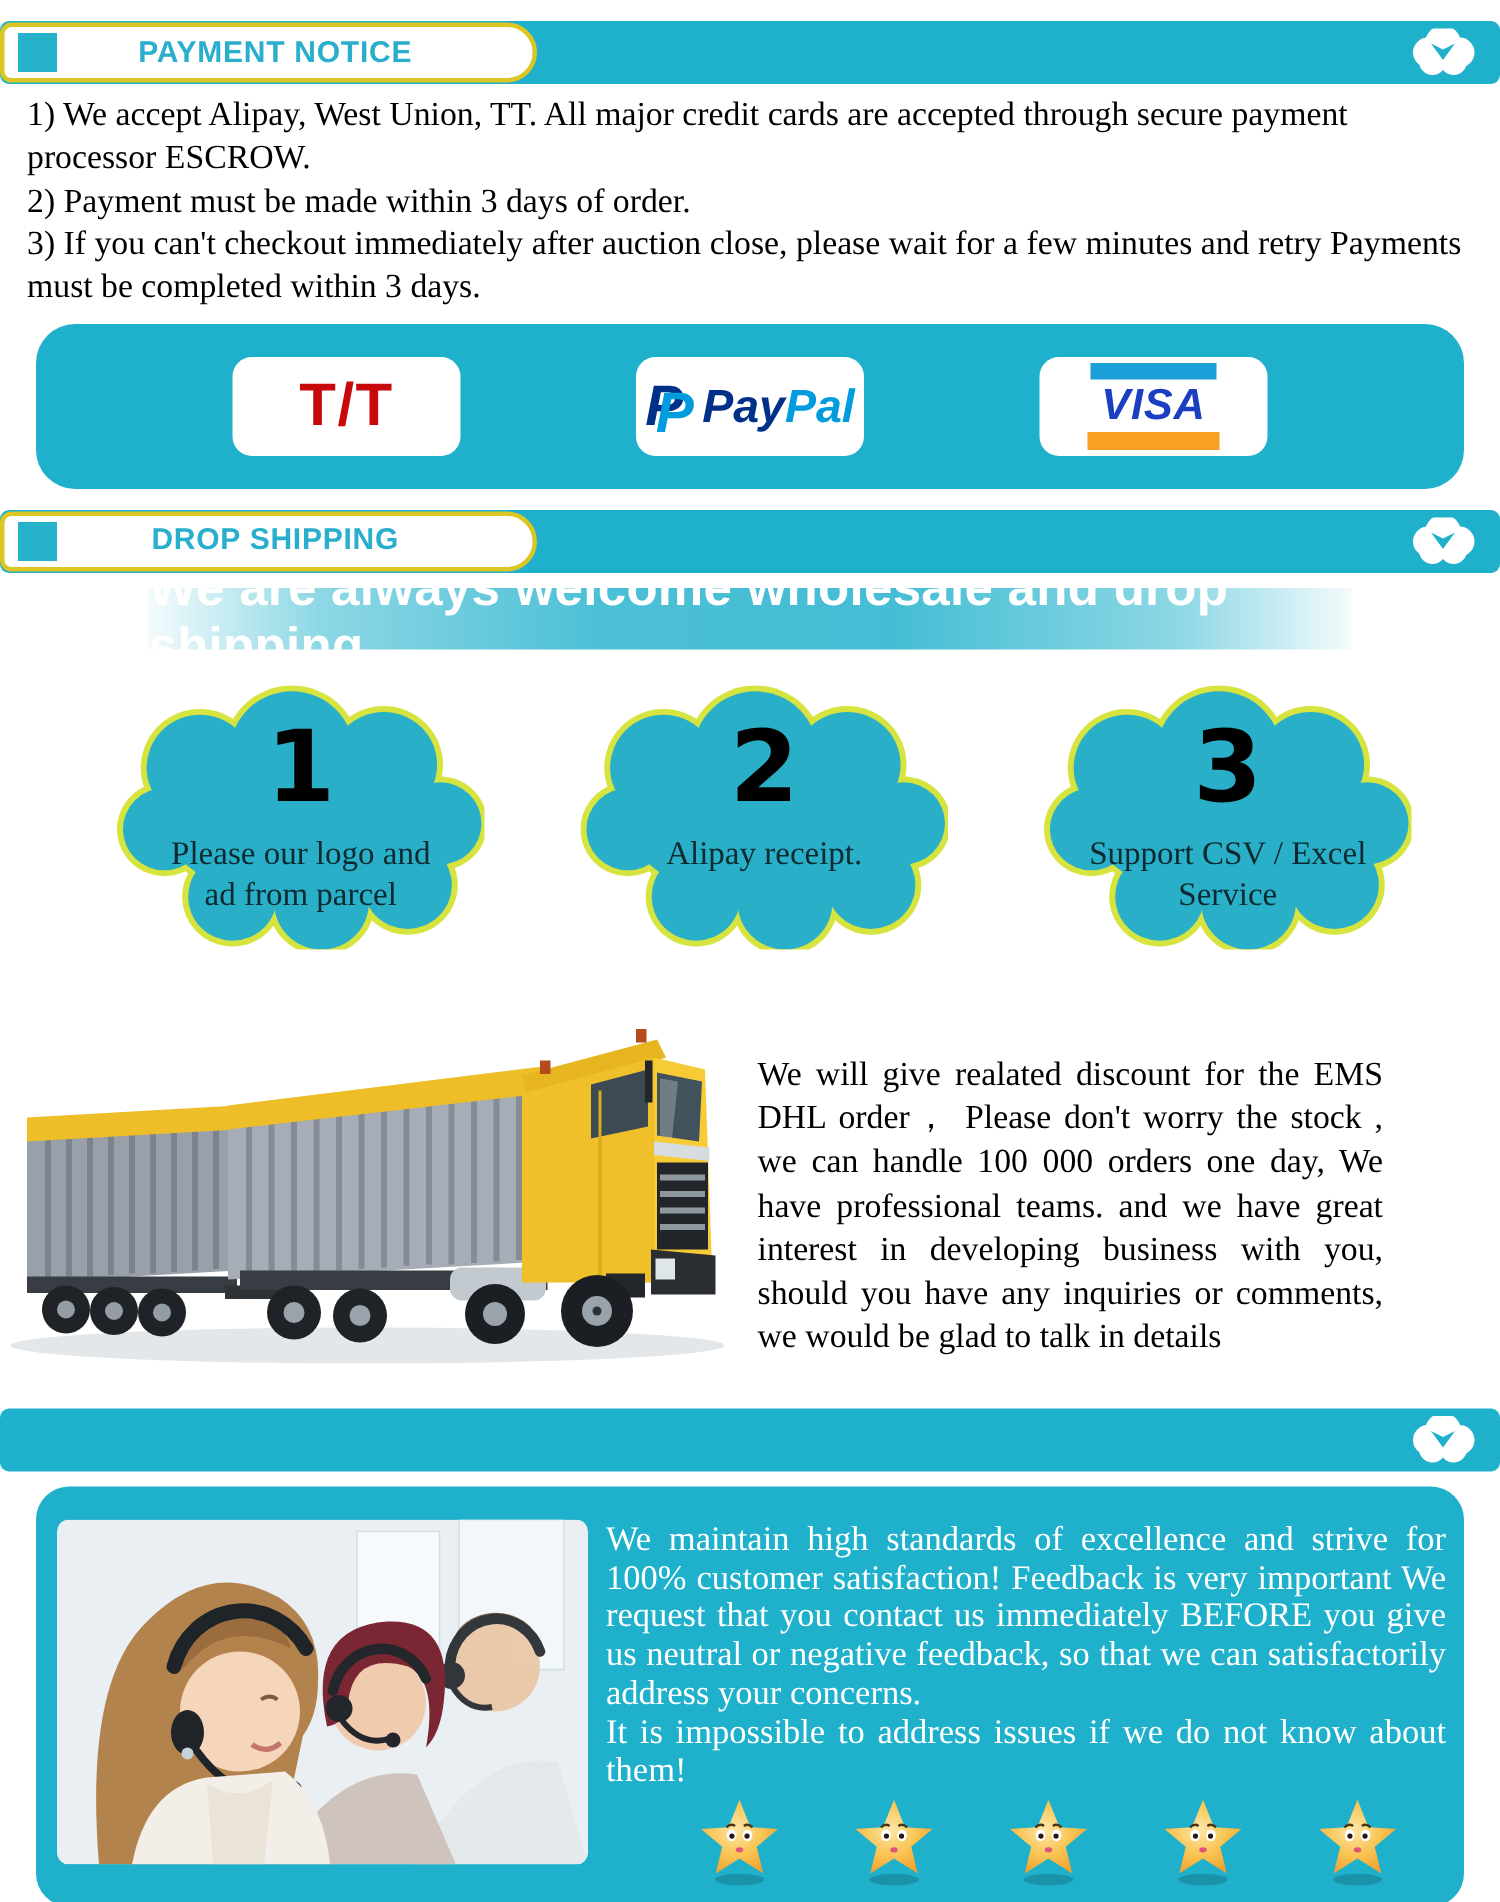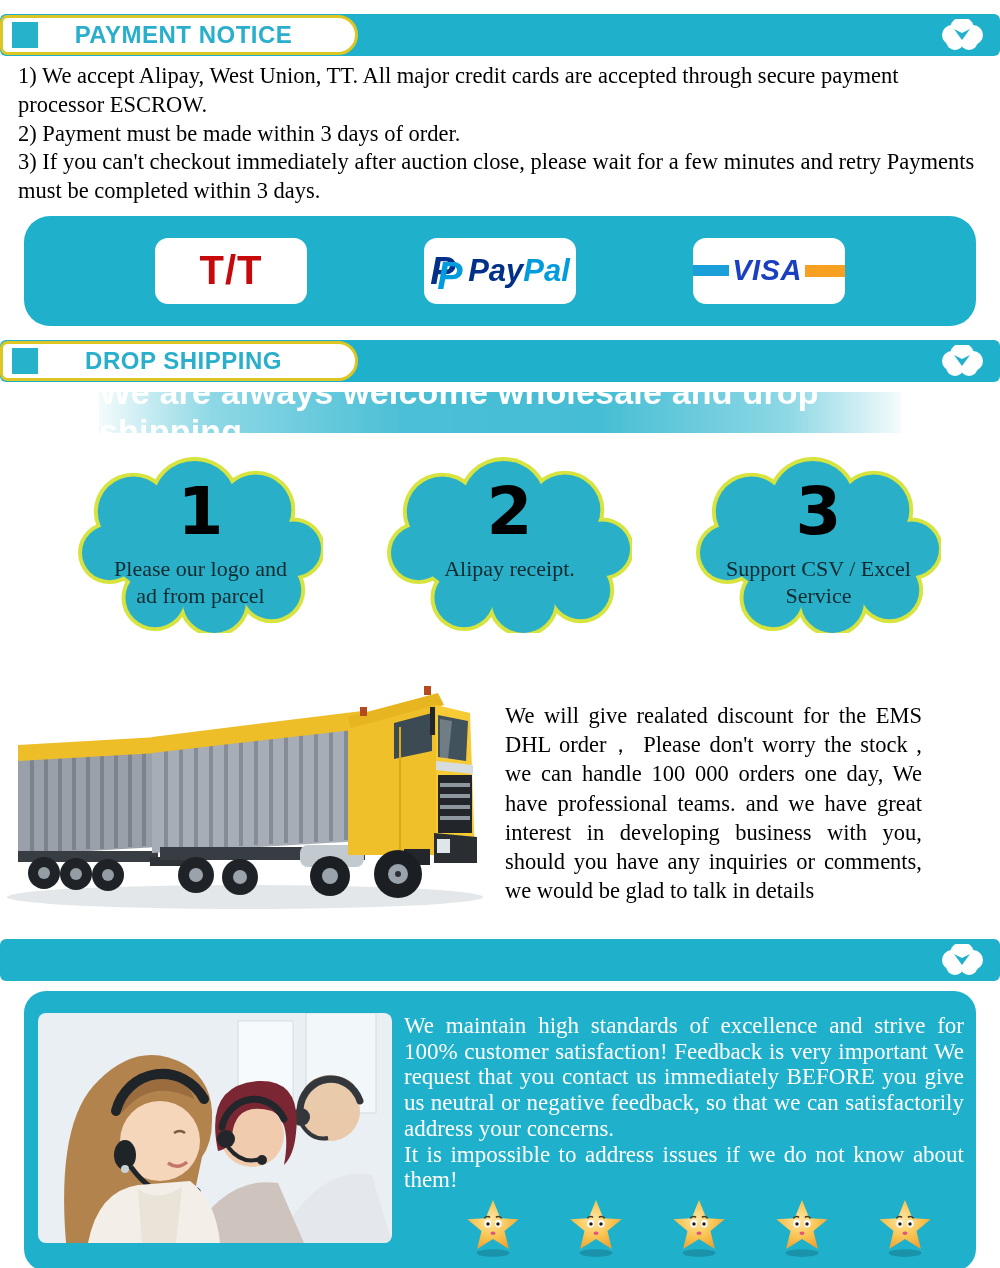--- a/index.html
+++ b/index.html
@@ -5,21 +5,21 @@
   * { margin:0; padding:0; box-sizing:border-box; }
   body { background:#ffffff; font-family:"Liberation Sans", sans-serif; }
   .page { width:1000px; height:1268px; background:#fff; position:relative; overflow:hidden; }
 
   
   .section-bar { position:relative; height:42px; background:#1fb1cb; border-radius:6px; margin:0 0 0 0; }
   .bar-pill { position:absolute; left:0; top:1px; height:40px; width:358px;
     background:#fff; border:3px solid #dcc623; border-radius:8px 21px 21px 8px;
     display:flex; align-items:center; }
   .pill-square { width:26px; height:26px; background:#27b2cb; margin-left:9px; }
-  .pill-label { flex:1; text-align:center; color:#29aecb; font-size:24px; font-weight:bold; letter-spacing:0.5px; padding-right:26px; }
+  .pill-label { flex:1; text-align:center; color:#29aecb; font-size:20px; font-weight:bold; letter-spacing:0.5px; padding-right:26px; }
   .collapse-btn { position:absolute; right:16px; top:5px; width:44px; height:32px; cursor:pointer; }
 
   
   .pay-terms { margin:6px 22px 0 18px; font-family:"Liberation Serif", serif; font-size:22.5px; line-height:1.28; color:#000; }
 
   
   .pay-strip { margin:10px 24px 0 24px; height:110px; background:#1fb1cb; border-radius:26px;
     display:flex; align-items:center; justify-content:space-evenly; padding:0 14px; }
   .pay-card { width:152px; height:66px; background:#fff; border-radius:13px; display:flex; align-items:center; justify-content:center; position:relative; overflow:hidden; }
   
@@ -35,21 +35,21 @@
   .wu-line2 { padding-left:22px; }
   .wu-bars { position:absolute; right:7px; top:4px; color:#ffd60a; font-size:30px; font-weight:bold; letter-spacing:2px; }
   
   .pp-wrap { display:flex; align-items:center; }
   .pp-mark { position:relative; width:30px; height:42px; font-style:italic; font-weight:bold; font-size:38px; }
   .pp-back { position:absolute; left:0; top:0; color:#003087; }
   .pp-front { position:absolute; left:7px; top:5px; color:#009cde; }
   .pp-pay { color:#003087; font-weight:bold; font-style:italic; font-size:31px; margin-left:8px; }
   .pp-pal { color:#009cde; font-weight:bold; font-style:italic; font-size:31px; }
   
-  .visa-wrap { display:flex; flex-direction:row; align-items:center; gap:3px; }
+  .visa-wrap { display:flex; flex-direction:column; align-items:center; gap:3px; }
   .visa-band-top { width:84px; height:11px; background:#1b9fd8; }
   .visa-word { color:#1a3fc0; font-size:29px; font-weight:bold; font-style:italic; letter-spacing:0.5px; line-height:1; }
   .visa-band-bottom { width:88px; height:12px; background:#f7a021; }
 
   
   .ds-banner { margin:10px auto 0 auto; width:802px; height:41px; display:flex; align-items:center; justify-content:center;
     background:linear-gradient(90deg,#f4fbfc 0%, #8ed8e5 14%, #4bbfd6 38%, #45bdd4 62%, #8ed8e5 86%, #f4fbfc 100%); }
   .ds-banner-text { color:#fff; font-size:34px; font-weight:bold; letter-spacing:0.2px; }
 
   

